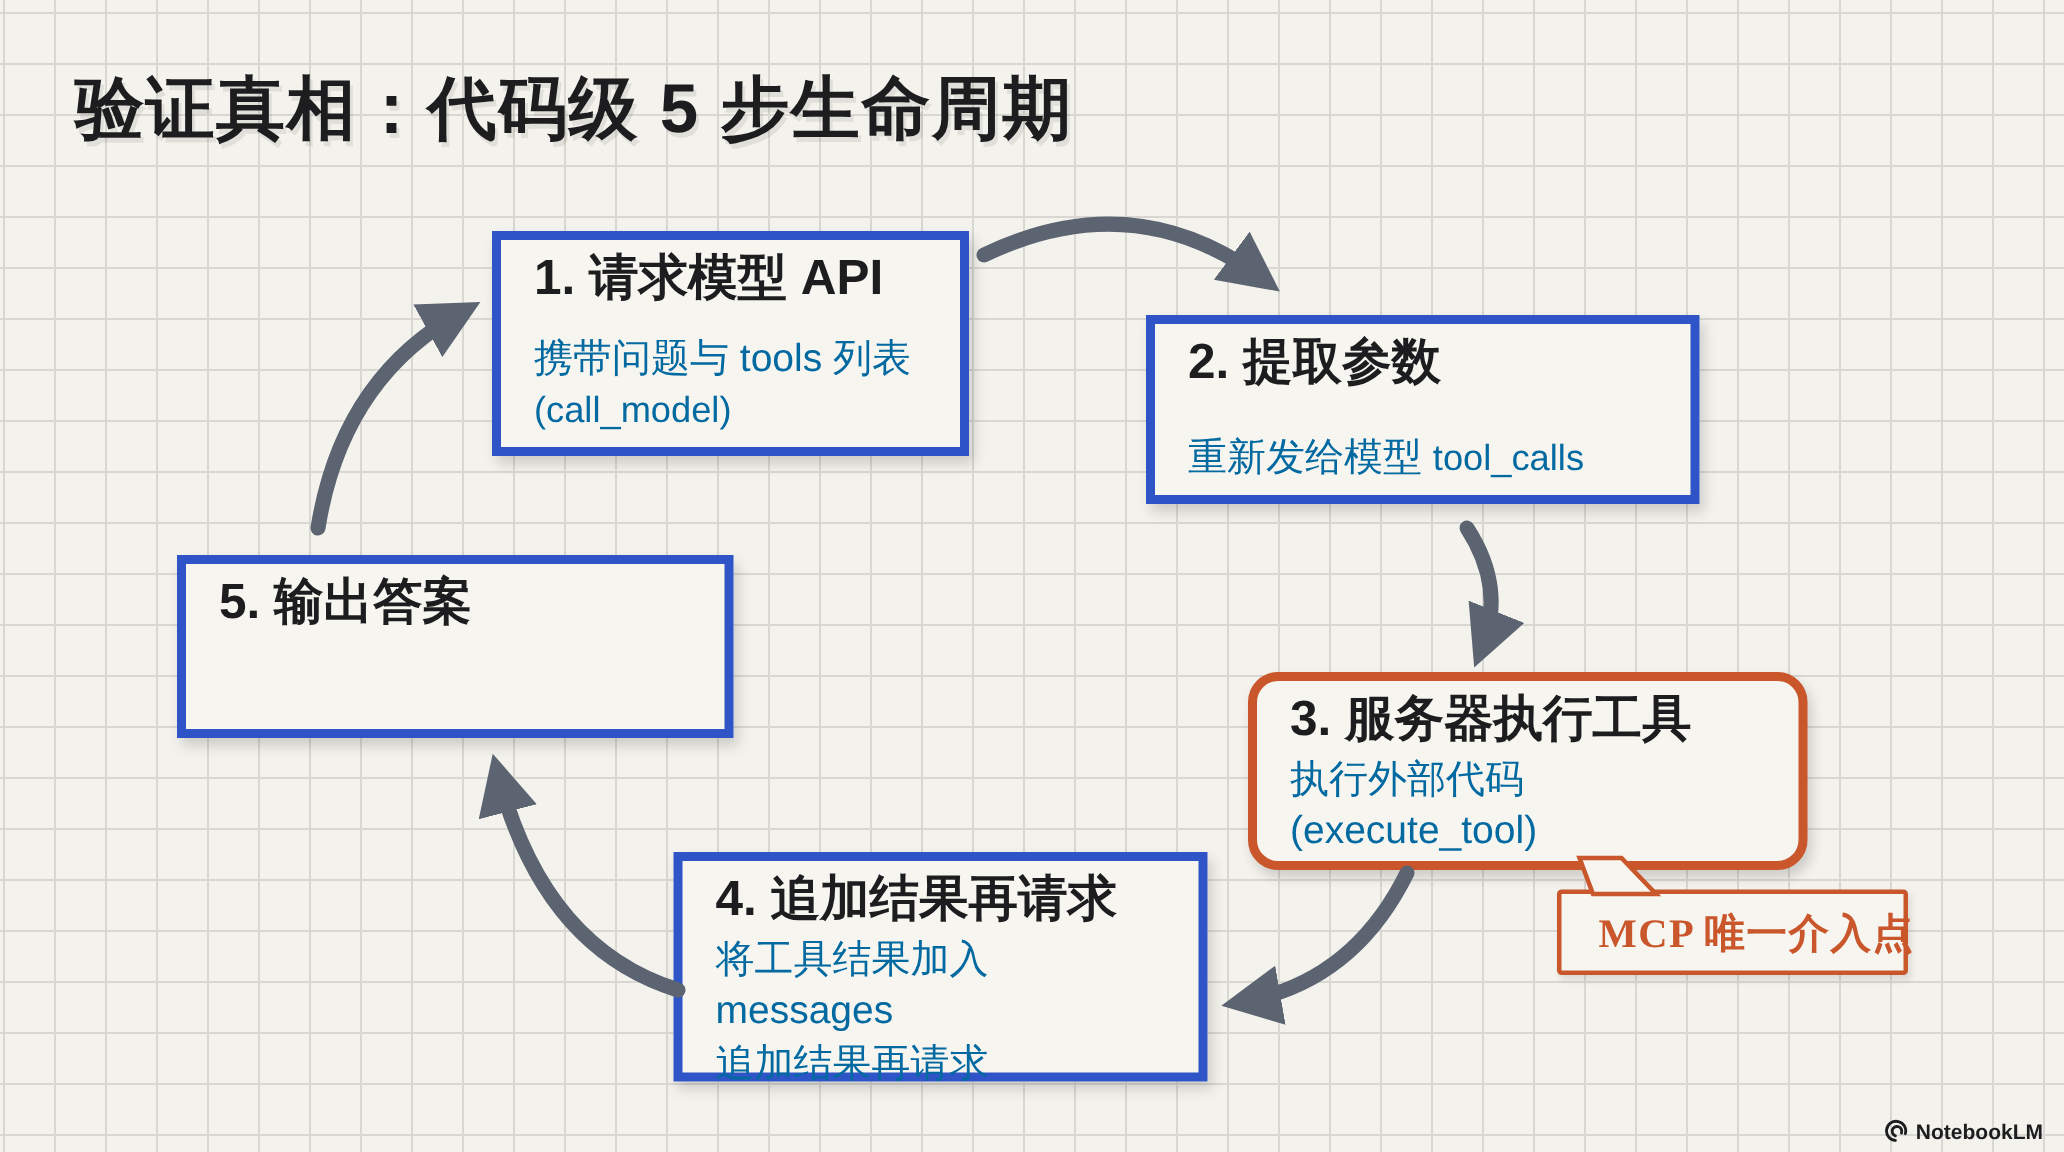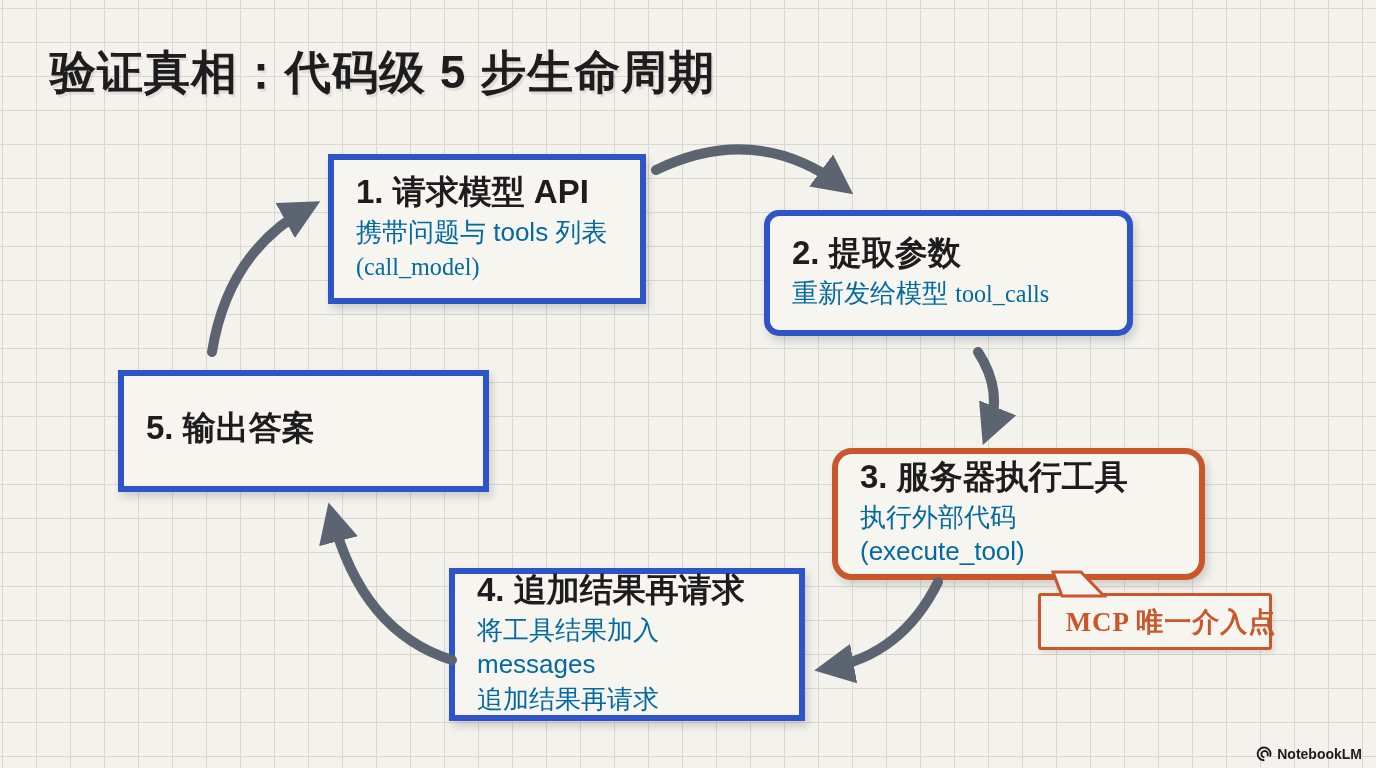--- a/index.html
+++ b/index.html
@@ -21,37 +21,37 @@
   .page-title{
     position:absolute; left:50px; top:42px;
     font-size:46px; font-weight:900; color:var(--ink);
     letter-spacing:1px; text-shadow:2px 3px 0 rgba(0,0,0,0.08);
     z-index:2; white-space:nowrap;
   }
   .box{
     position:absolute; z-index:2; background:var(--box-bg);
     border:6px solid var(--blue);
     box-shadow:3px 5px 8px rgba(40,40,40,0.18);
-    display:flex; flex-direction:column; justify-content:center;
+    display:flex; flex-direction:column; justify-content:space-between;
     padding:6px 18px 8px 22px;
   }
   .box.orange{border-color:var(--orange);}
   .box-title{
     font-size:33px; font-weight:800; color:var(--ink);
     line-height:1.15; margin-bottom:4px; white-space:nowrap;
   }
   .box-desc{
     font-size:26px; font-weight:400; color:#0369a1; line-height:1.32;
   }
   .box-desc code{
-    font-family:Liberation Serif, serif;
+    font-family:Liberation Sans, sans-serif;
     font-size:0.93em;
   }
   #box-step-1{left:328px; top:154px; width:318px; height:150px;}
-  #box-step-2{left:764px; top:210px; width:369px; height:126px;border-radius:15px;}
+  #box-step-2{left:764px; top:210px; width:369px; height:126px;}
   #box-step-3{left:832px; top:448px; width:373px; height:132px;border-radius:20px;}
   #box-step-4{left:449px; top:568px; width:356px; height:153px;}
   #box-step-5{left:118px; top:370px; width:371px; height:122px;}
   .callout{
     position:absolute; left:1038px; top:593px; width:234px; height:57px;
     z-index:2; background:var(--box-bg);
     border:3px solid var(--orange); border-radius:3px;
     display:flex; align-items:center; justify-content:center;
     box-shadow:2px 3px 5px rgba(40,40,40,0.12);
     padding-left:32px;

